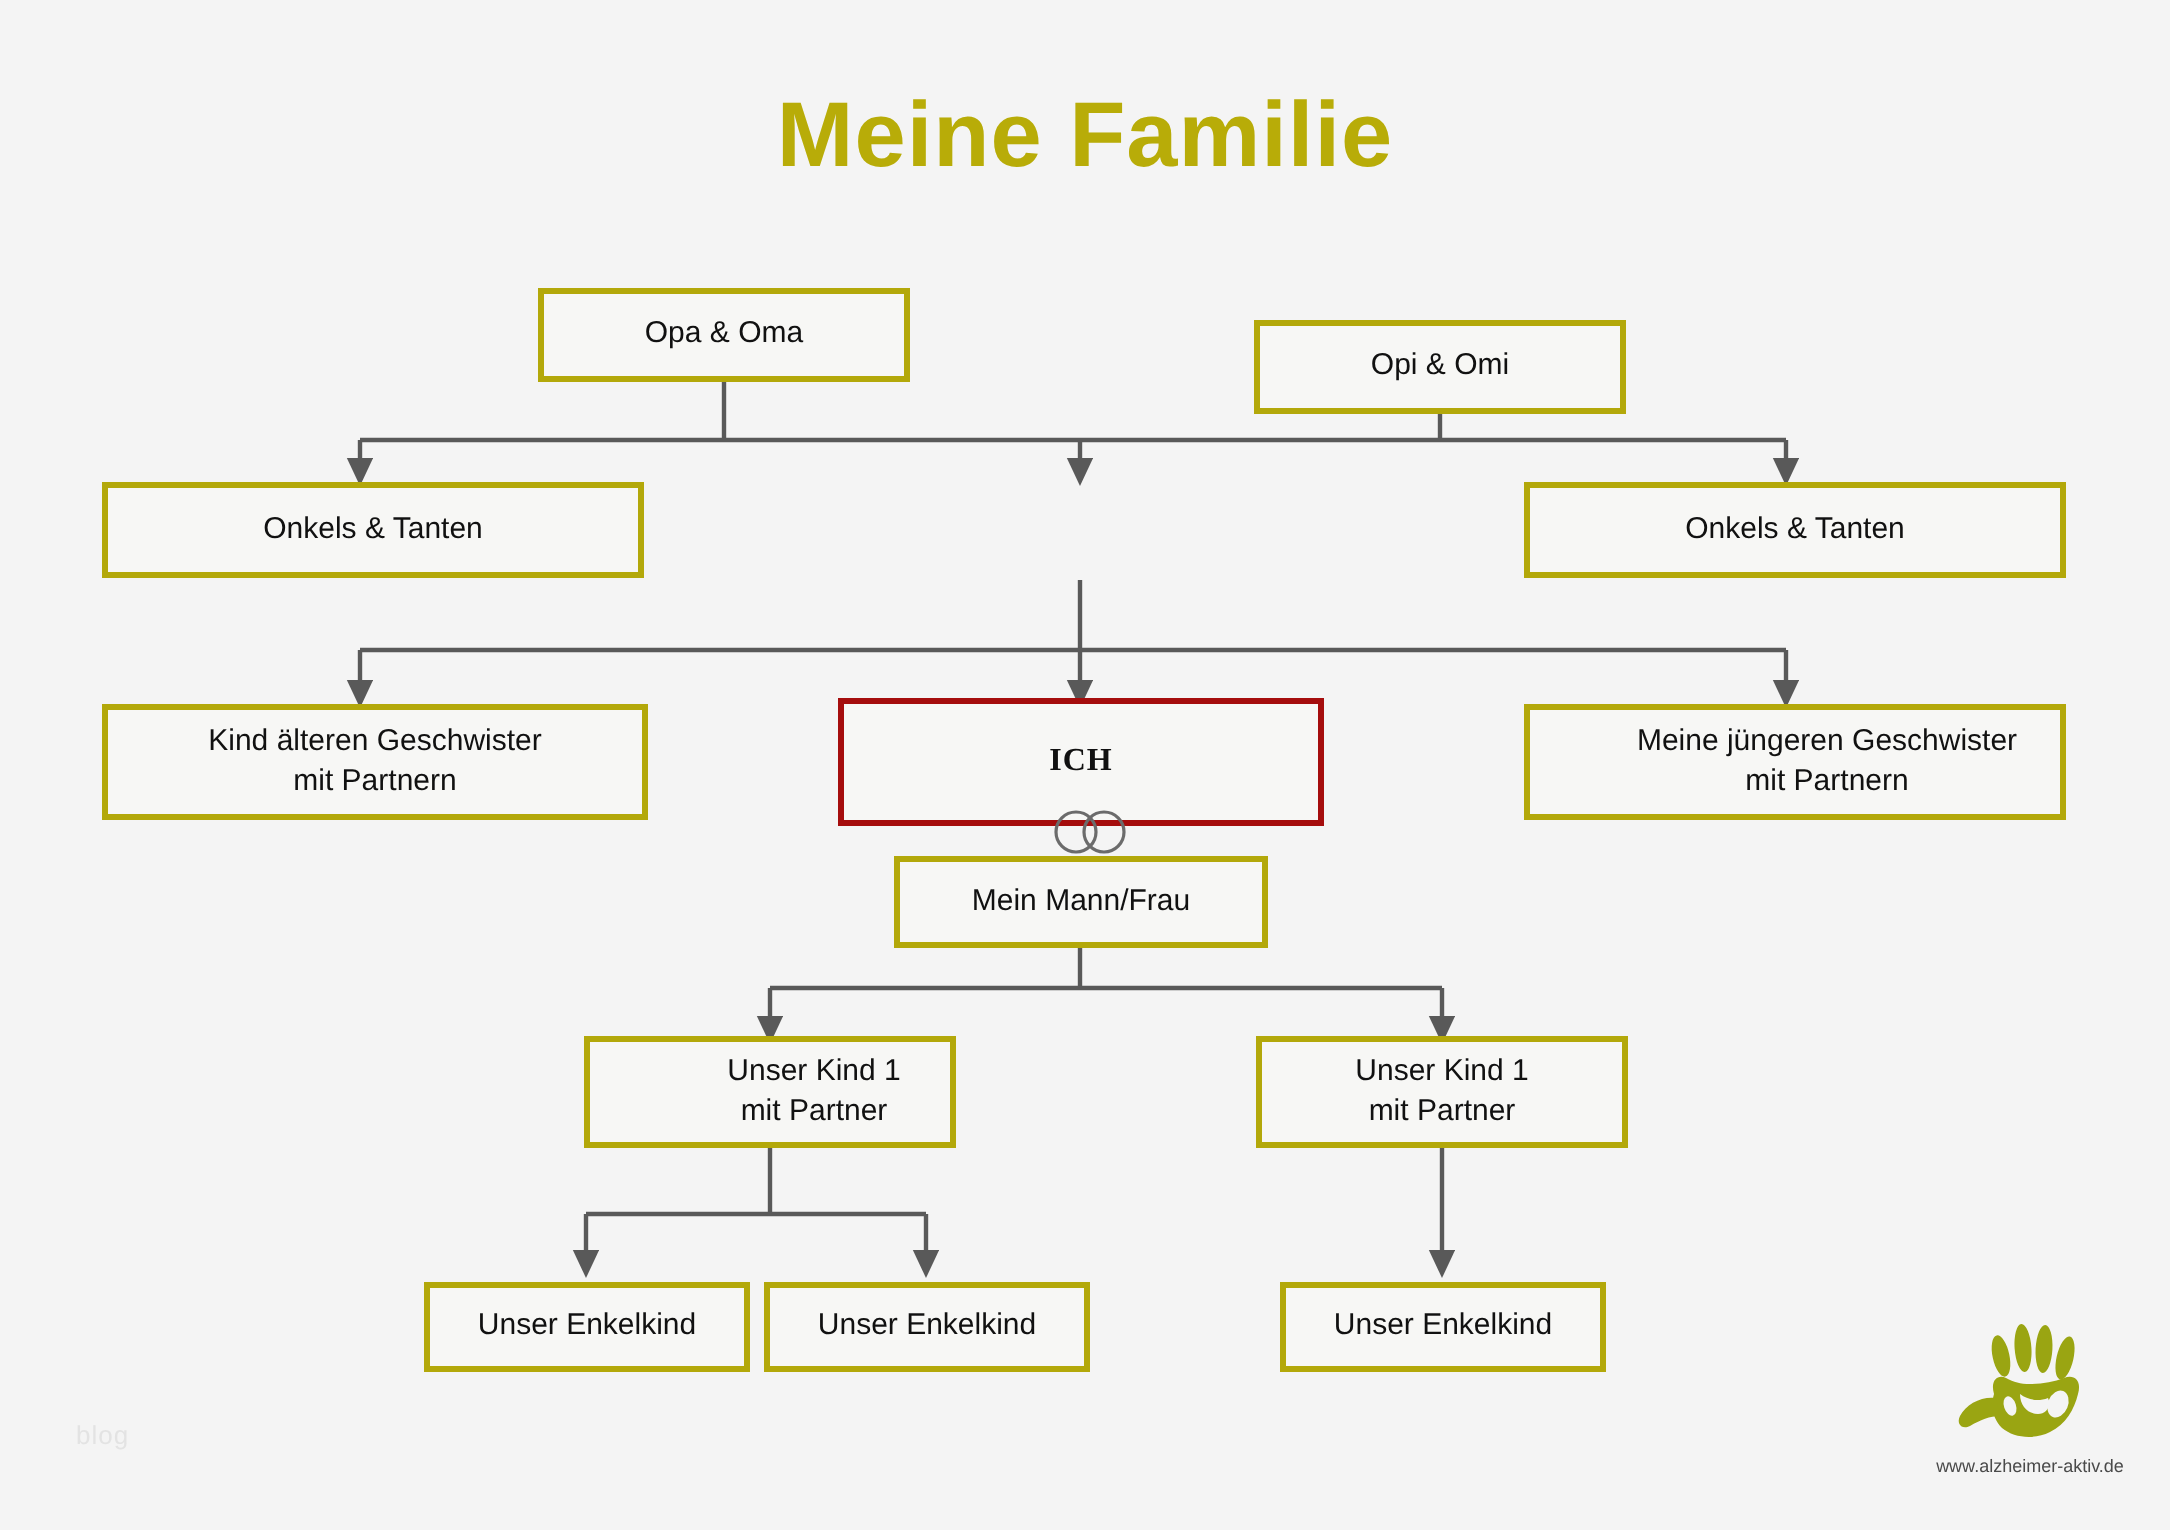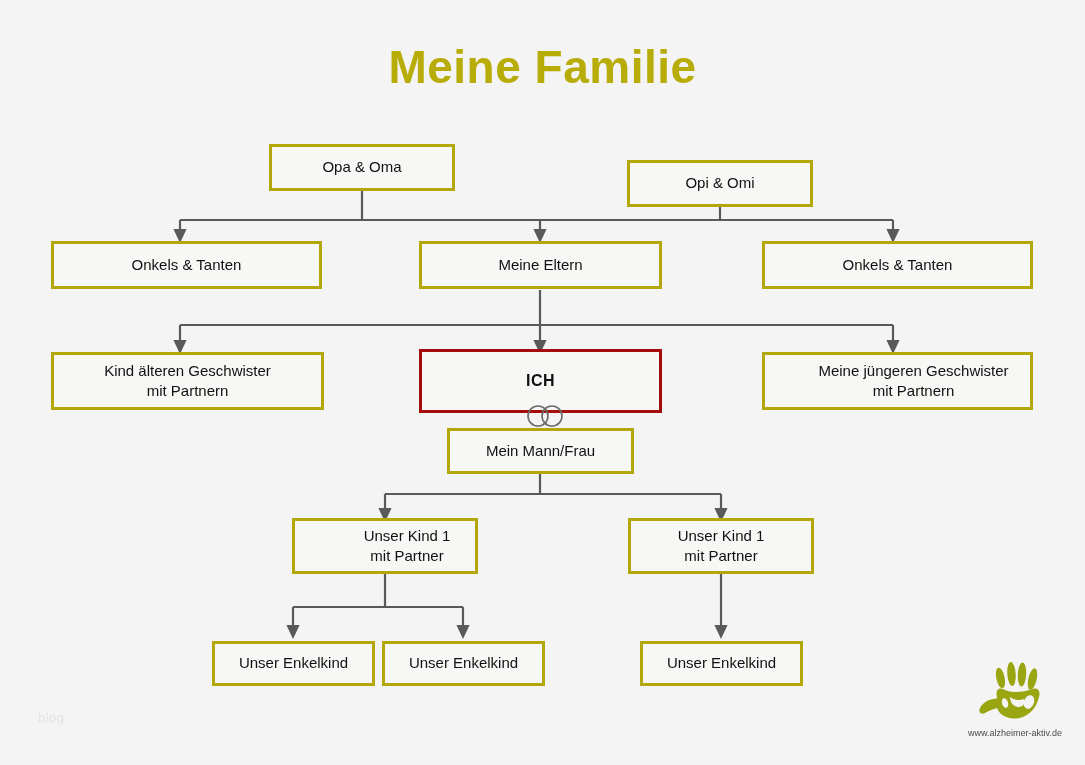--- a/index.html
+++ b/index.html
@@ -58,20 +58,21 @@
     color: #111111;
     font-size: 15px;
     line-height: 1.35;
     z-index: 3;
   }
   .node.self {
     border-color: #a50d0d;
     font-weight: bold;
     font-size: 16px;
     letter-spacing: 0.5px;
+    font-family: Liberation Serif, serif;
   }
   .node .line2 {
     display: block;
   }
 
   
   #wedding-rings {
     position: absolute;
     left: 521px;
     top: 404px;
@@ -165,23 +166,20 @@
   </div>
 
   <div class="node" style="left:627px; top:160px; width:186px; height:47px;">
     <span>Opi &amp; Omi</span>
   </div>
 
   <div class="node" style="left:51px; top:241px; width:271px; height:48px;">
     <span>Onkels &amp; Tanten</span>
   </div>
 
-  <div class="node" style="left:419px; top:241px; width:243px; height:48px;">
-    <span>Meine Eltern</span>
-  </div>
 
   <div class="node" style="left:762px; top:241px; width:271px; height:48px;">
     <span>Onkels &amp; Tanten</span>
   </div>
 
   <div class="node" style="left:51px; top:352px; width:273px; height:58px;">
     <span>
       <span>Kind älteren Geschwister</span>
       <span class="line2">mit Partnern</span>
     </span>

